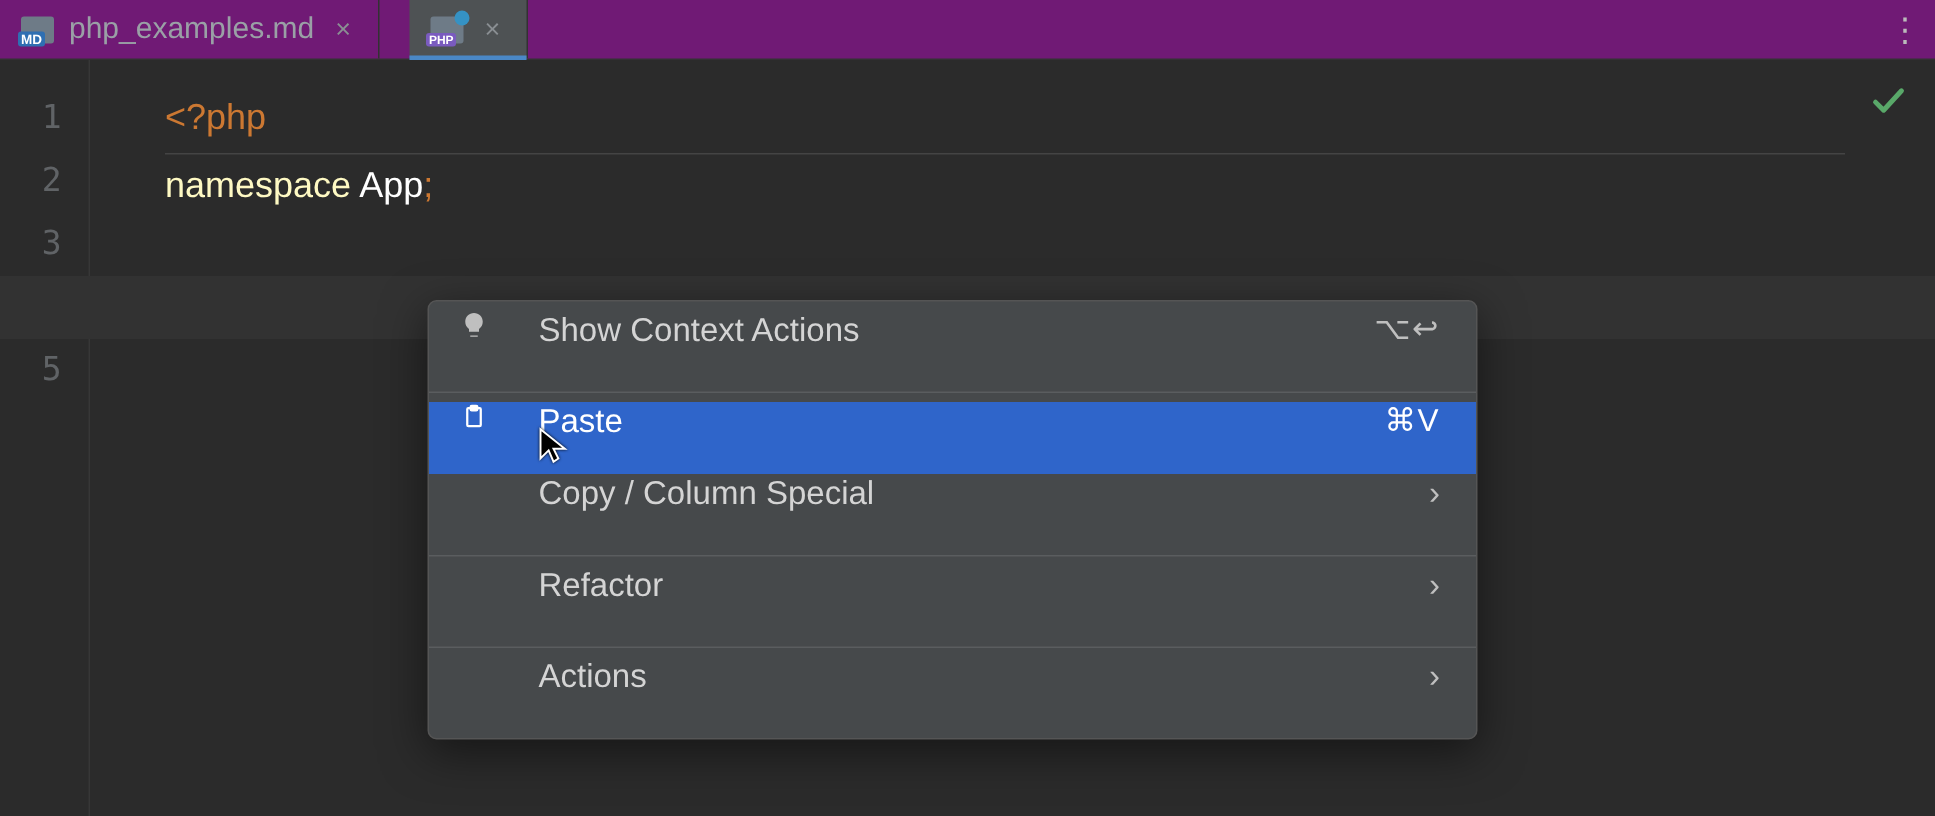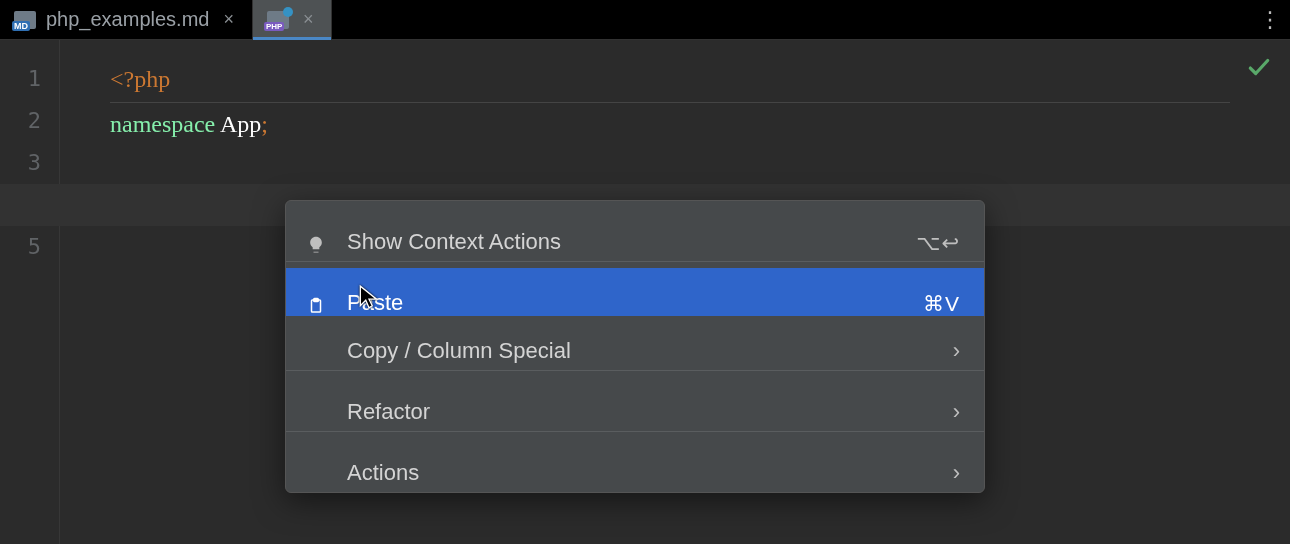--- a/index.html
+++ b/index.html
@@ -7,24 +7,25 @@
   body {
     background: #2b2b2b;
     font-family: -apple-system, BlinkMacSystemFont, "Segoe UI", Arial, sans-serif;
     color: #a9b7c6;
     position: relative;
   }
 
   
   .tab-bar {
     height: 40px;
-    background: #000000;
+    background: #701a75;
     display: flex;
     align-items: stretch;
     border-bottom: 1px solid #323232;
+    gap: 20px;
   }
   .tab {
     display: flex;
     align-items: center;
     padding: 0 18px 0 14px;
     gap: 10px;
     color: #9aa0a6;
     font-size: 20px;
     border-right: 1px solid #323232;
     cursor: pointer;
@@ -115,27 +116,27 @@
     font-family: "Menlo", "Consolas", monospace;
     font-size: 22px;
     line-height: 42px;
     user-select:none;
     border-right:1px solid #373737;
   }
   .gutter div { padding-right: 18px; }
   .code {
     flex:1;
     padding: 18px 0 0 50px;
-    font-family: Liberation Serif, serif;
+    font-family: Liberation Sans, sans-serif;
     font-size: 24px;
     line-height: 42px;
     position:relative;
   }
   .code .line1 { color:#cc7832; border-bottom:1px solid #444; display:inline-block; width:calc(100% - 60px); padding-bottom:2px;}
-  .code .kw   { color:#86efac; }
+  .code .kw   { color:#fef9c3; }
   .code .ns   { color:#ffffff; }
   .code .semi { color:#cc7832; }
   .current-line-bg{
     position:absolute;
     left:0; right:0;
     top: calc(18px + 42px*3);
     height:42px;
     background:#323232;
     z-index:0;
   }
@@ -158,24 +159,24 @@
     background:#46494b;
     border:1px solid #555;
     border-radius:6px;
     box-shadow:0 8px 30px rgba(0,0,0,.5);
     padding:6px 0;
     color:#d4d4d4;
     font-size:22px;
   }
   .menu-item{
     display:flex;
-    align-items:flex-end;
+    align-items:flex-start;
     height:48px;
     padding:0 24px 0 18px;
-    gap:19px;
+    gap:31px;
     cursor:pointer;
     position:relative;
   }
   .menu-item.selected{
     background:#2f65ca;
     color:#ffffff;
   }
   .menu-item .mi-icon{
     width:24px;
     display:flex;

